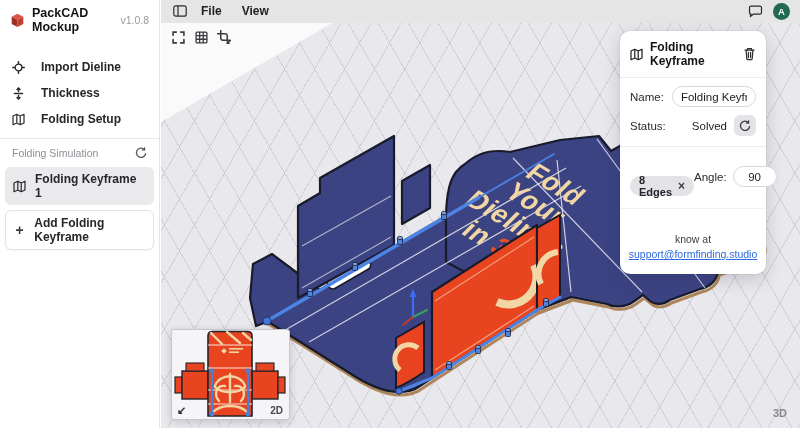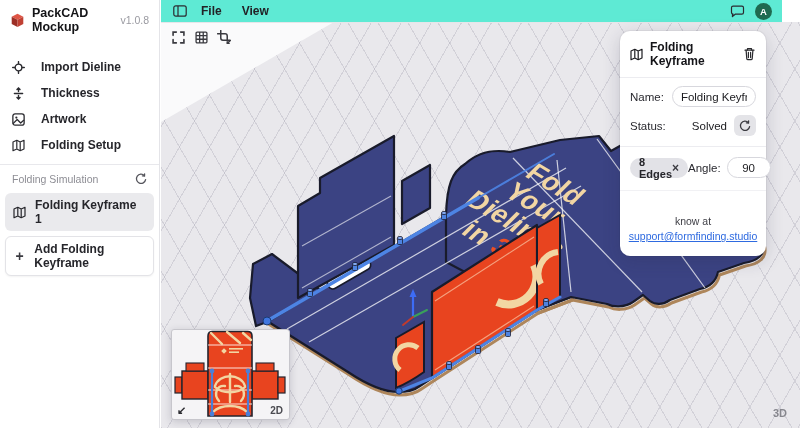--- a/index.html
+++ b/index.html
@@ -19,21 +19,21 @@
   .sb-div{height:1px;background:#e8e8ec;margin:6px 0 4px 0;}
   .sb-section{display:flex;align-items:flex-start;justify-content:space-between;padding:4px 12px 6px 12px;}
   .sb-section .lbl{font-size:10.5px;color:#8d8d94;font-weight:500;}
   .sb-active{display:flex;align-items:center;gap:9px;margin:2px 5px;padding:5px 8px;
     background:#eaeaed;border-radius:6px;}
   .sb-add{display:flex;align-items:center;gap:9px;margin:5px 5px;padding:5px 8px;background:#fff;
     border:1px solid #e3e3e7;border-radius:6px;box-shadow:0 1px 2px rgba(0,0,0,.05);}
   .plus{font-size:14px;font-weight:600;color:#3a3a40;width:13px;text-align:center;line-height:13px;}
   .icon svg{display:block;}
   
-  .menubar{position:absolute;left:161px;top:0;right:18px;height:22px;background:#5eead4;
+  .menubar{position:absolute;left:161px;top:0;right:0;height:22px;background:#e5e5e5;
     border-bottom:1px solid #e6e6ea;display:flex;align-items:center;z-index:4;text-align:center;}
   .mb-item{font-size:12px;font-weight:600;color:#222226;padding:0 10px;}
   .mb-spacer{flex:1;}
   .avatar{width:17px;height:17px;border-radius:50%;background:#1f6a50;color:#fff;font-size:9.5px;
     font-weight:bold;display:flex;align-items:center;justify-content:center;margin:0 10px 0 10px;}
   
   .viewport{position:absolute;left:161px;top:22px;right:0;bottom:0;overflow:hidden;
     background-color:#e9e8ec;
     background-image:
       repeating-linear-gradient(60deg, rgba(175,173,186,.40) 0 1px, transparent 1px 26px),
@@ -57,22 +57,22 @@
   .pn-input{border:1px solid #d7d7dd;border-radius:11px;height:21px;font-size:11.5px;
     font-family:"Liberation Sans",sans-serif;color:#1c1c20;padding:0 8px;box-sizing:border-box;
     background:#fff;outline:none;}
   .name-input{flex:1;margin-left:8px;min-width:0;}
   .angle-input{width:44px;margin-left:6px;text-align:center;}
   .pn-status-val{font-size:11.5px;color:#1c1c20;margin-left:auto;text-align:right;}
   .refresh-btn{width:22px;height:21px;background:#e4e4e8;border-radius:6px;display:flex;
     align-items:center;justify-content:center;margin-left:7px;}
   .pn-sep{height:1px;background:#ececf0;margin-top:10px;}
   .chip-row{display:flex;align-items:center;padding:10px 10px 2px 10px;}
-  .chip{display:flex;align-items:center;gap:0;background:#e2e2e7;border-radius:10px;height:20px;
-    padding:0 9px;font-size:11px;font-weight:600;color:#26262b;}
+  .chip{display:flex;align-items:center;gap:6px;background:#e2e2e7;border-radius:10px;height:20px;
+    padding:0 9px;font-size:11px;font-weight:600;color:#26262b;margin-top:19px;}
   .chip .x{font-size:12px;color:#3a3a40;line-height:1;}
   .help{border-top:1px solid #f1f1f4;margin-top:10px;padding:8px 8px 11px 8px;text-align:center;
     font-size:10.5px;line-height:1.45;color:#3f3f46;}
   .help a{color:#2e6ae0;text-decoration:underline;}
   svg text.hero{font-family:"Liberation Sans",sans-serif;font-weight:bold;}
 </style>
 </head>
 <body>
 
 <aside class="sidebar">
@@ -104,30 +104,20 @@
     <span class="icon">
       <svg width="13" height="13" viewBox="0 0 12 12" fill="none" stroke="#2b2b30" stroke-width="1.3" stroke-linecap="round">
         <path d="M6,1 V4.2 M4.6,2.4 L6,1 L7.4,2.4"></path>
         <path d="M6,11 V7.8 M4.6,9.6 L6,11 L7.4,9.6"></path>
         <path d="M2.2,6 H9.8"></path>
       </svg>
     </span>
     <span class="lbl">Thickness</span>
   </div>
 
-  <div class="sb-item">
-    <span class="icon">
-      <svg width="13" height="13" viewBox="0 0 12 12" fill="none" stroke="#2b2b30" stroke-width="1.2" stroke-linecap="round" stroke-linejoin="round">
-        <rect x="0.8" y="0.8" width="10.4" height="10.4" rx="2"></rect>
-        <circle cx="4" cy="4.2" r="1" fill="#2b2b30" stroke="none"></circle>
-        <path d="M1.2,9.6 L4.8,6 L8,9.2 L10.8,6.8"></path>
-      </svg>
-    </span>
-    <span class="lbl">Artwork</span>
-  </div>
 
   <div class="sb-item">
     <span class="icon">
       <svg width="13" height="13" viewBox="0 0 13 13" fill="none" stroke="#2b2b30" stroke-width="1.2" stroke-linejoin="round">
         <path d="M1,3 L4.8,1.3 L8.2,3 L12,1.3 V10 L8.2,11.7 L4.8,10 L1,11.7 Z"></path>
         <path d="M4.8,1.6 V9.7 M8.2,3.2 V11.3"></path>
       </svg>
     </span>
     <span class="lbl">Folding Setup</span>
   </div>

